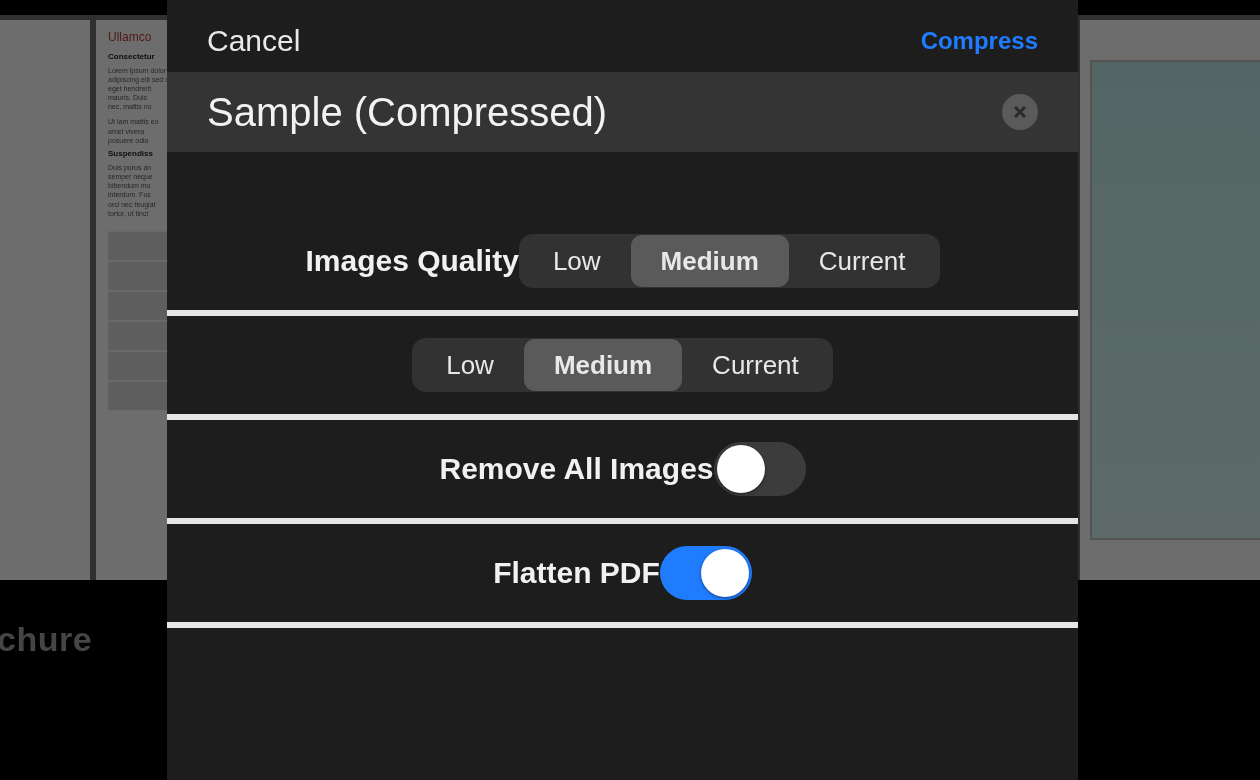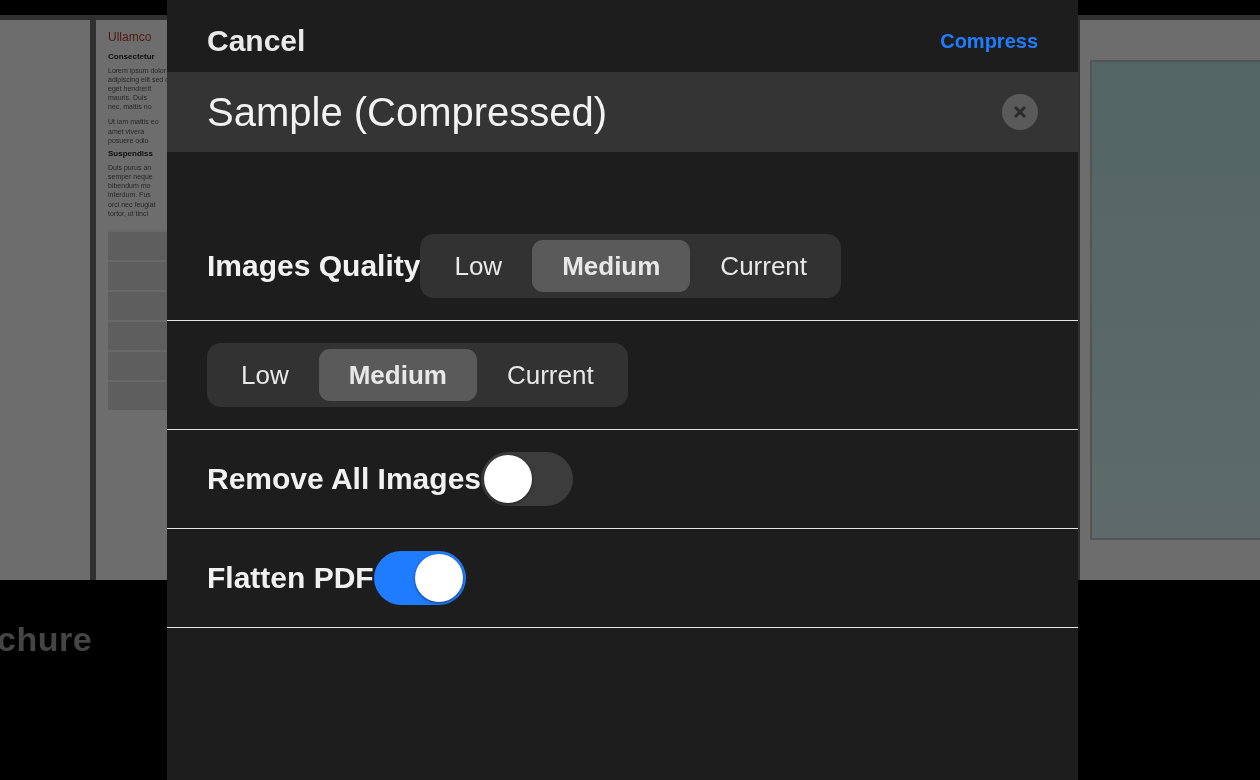--- a/index.html
+++ b/index.html
@@ -87,30 +87,30 @@
   }
   .sheet .header {
     display:flex;
     align-items:center;
     justify-content:space-between;
     padding:24px 40px 14px 40px;
   }
   .sheet .header .cancel {
     font-size:30px;
     color:#e9e9e9;
-    font-weight:700;
+    font-weight:400;
     cursor:pointer;
   }
   .sheet .header .title {
     font-size:32px;
     font-weight:700;
     color:#f2f2f2;
   }
   .sheet .header .action {
-    font-size:20px;
+    font-size:24px;
     font-weight:700;
     color:#1f7cff;
     cursor:pointer;
   }
   .sheet .section-label {
     font-size:20px;
     letter-spacing:1px;
     color:#8d8d8d;
     padding:6px 20px 14px 20px;
   }
@@ -140,35 +140,35 @@
     justify-content:center;
     cursor:pointer;
     flex-shrink:0;
   }
   .clear-btn svg { width:16px; height:16px; stroke:#2a2a2a; stroke-width:3; }
 
   .group { margin-top:60px; }
   .row {
     display:flex;
     align-items:center;
-    justify-content:flex-start;
+    justify-content:center;
     padding:22px 40px;
-    border-bottom:1px solid #e5e5e5;
+    border-bottom:6px solid #e5e5e5;
   }
   .row .label {
     font-size:30px;
     font-weight:700;
     color:#f1f1f1;
   }
   .seg {
     display:flex;
     background:#323232;
     border-radius:14px;
     padding:4px;
-    height:64px;
+    height:54px;
     align-items:center;
   }
   .seg .opt {
     padding:0 30px;
     height:52px;
     display:flex;
     align-items:center;
     justify-content:center;
     font-size:26px;
     color:#e8e8e8;

